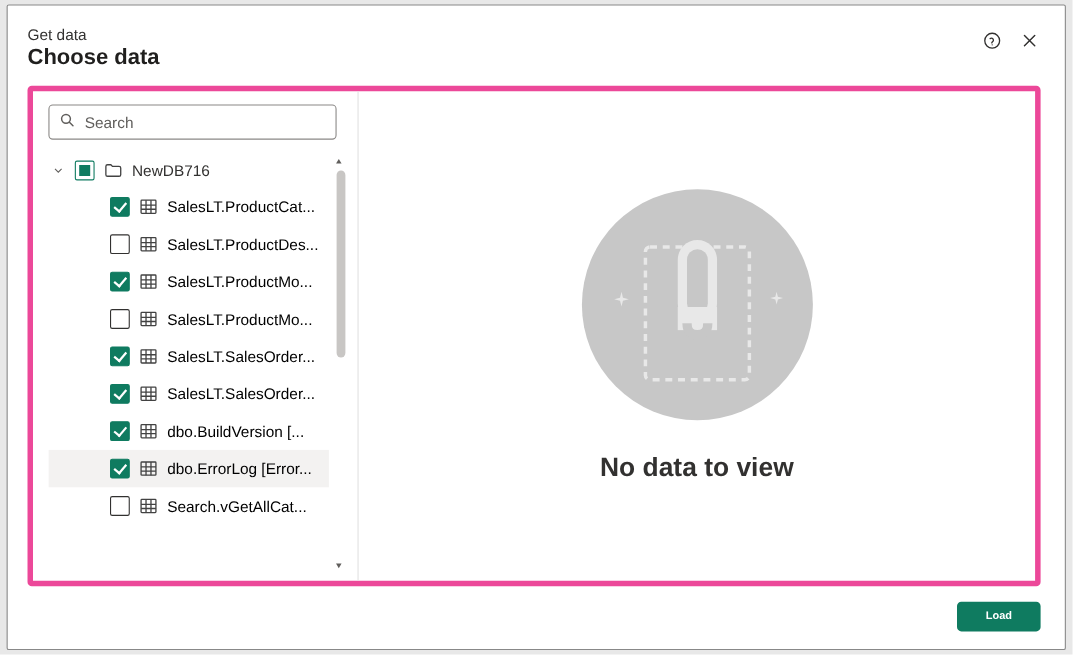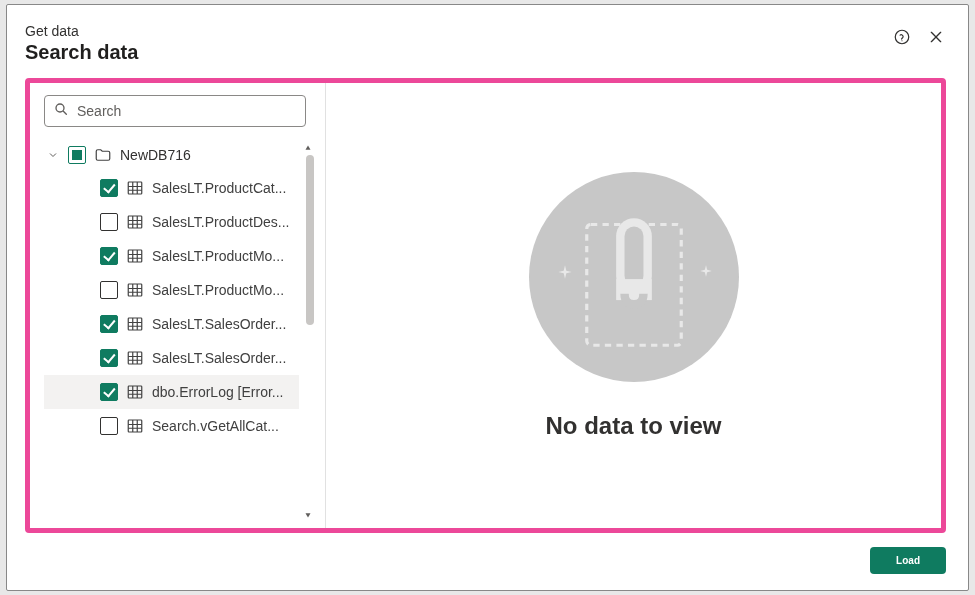--- a/index.html
+++ b/index.html
@@ -101,21 +101,21 @@
     content:""; width:10px; height:10px; background:#0f7b60;
   }
   .folder-icon, .table-icon { width:18px; height:18px; flex-shrink:0; color:#424242; }
   .table-row {
     display: flex;
     align-items: center;
     gap: 8px;
     height: 34px;
     padding-left: 56px;
     font-size: 14px;
-    color: #404040;
+    color: #000000;
     cursor: pointer;
   }
   .table-row.selected { background:#f3f2f1; }
   .table-label {
     white-space: nowrap;
     overflow: hidden;
     text-overflow: ellipsis;
     max-width: 145px;
   }
   .scroll-arrows {
@@ -157,21 +157,21 @@
   .sparkle { position:absolute; color:#e8e8e8; }
 </style>
 </head>
 <body>
 
 <div class="modal">
 
   <div class="header">
     <div class="titles">
       <div class="subtitle">Get data</div>
-      <div class="title">Search data</div>
+      <div class="title">Choose data</div>
     </div>
     <div class="header-icons">
       <div class="icon-btn">
         <svg viewBox="0 0 24 24" width="18" height="18" fill="none" stroke="currentColor" stroke-width="1.6">
             <circle cx="12" cy="12" r="9"></circle>
             <path d="M9.5 9.5a2.5 2.5 0 0 1 4 2c0 1.5-2 2-2 3.2" stroke-linecap="round"></path>
             <circle cx="12" cy="17" r="0.8" fill="currentColor" stroke="none"></circle>
           </svg>
       </div>
       <div class="icon-btn">
@@ -253,20 +253,28 @@
                   </svg></span>
                 <span class="table-label">SalesLT.SalesOrder...</span>
               </div>
               <div class="table-row">
                 <span class="cb checked"></span>
                 <span class="table-icon"><svg viewBox="0 0 24 24" width="18" height="18" fill="none" stroke="currentColor" stroke-width="1.6">
                     <rect x="3" y="4" width="18" height="16" rx="1"></rect>
                     <path d="M3 10h18M3 15h18M9 4v16M15 4v16"></path>
                   </svg></span>
                 <span class="table-label">SalesLT.SalesOrder...</span>
+              </div>
+              <div class="table-row">
+                <span class="cb checked"></span>
+                <span class="table-icon"><svg viewBox="0 0 24 24" width="18" height="18" fill="none" stroke="currentColor" stroke-width="1.6">
+                    <rect x="3" y="4" width="18" height="16" rx="1"></rect>
+                    <path d="M3 10h18M3 15h18M9 4v16M15 4v16"></path>
+                  </svg></span>
+                <span class="table-label">dbo.BuildVersion [...</span>
               </div>
               <div class="table-row selected">
                 <span class="cb checked"></span>
                 <span class="table-icon"><svg viewBox="0 0 24 24" width="18" height="18" fill="none" stroke="currentColor" stroke-width="1.6">
                     <rect x="3" y="4" width="18" height="16" rx="1"></rect>
                     <path d="M3 10h18M3 15h18M9 4v16M15 4v16"></path>
                   </svg></span>
                 <span class="table-label">dbo.ErrorLog [Error...</span>
               </div>
               <div class="table-row">

